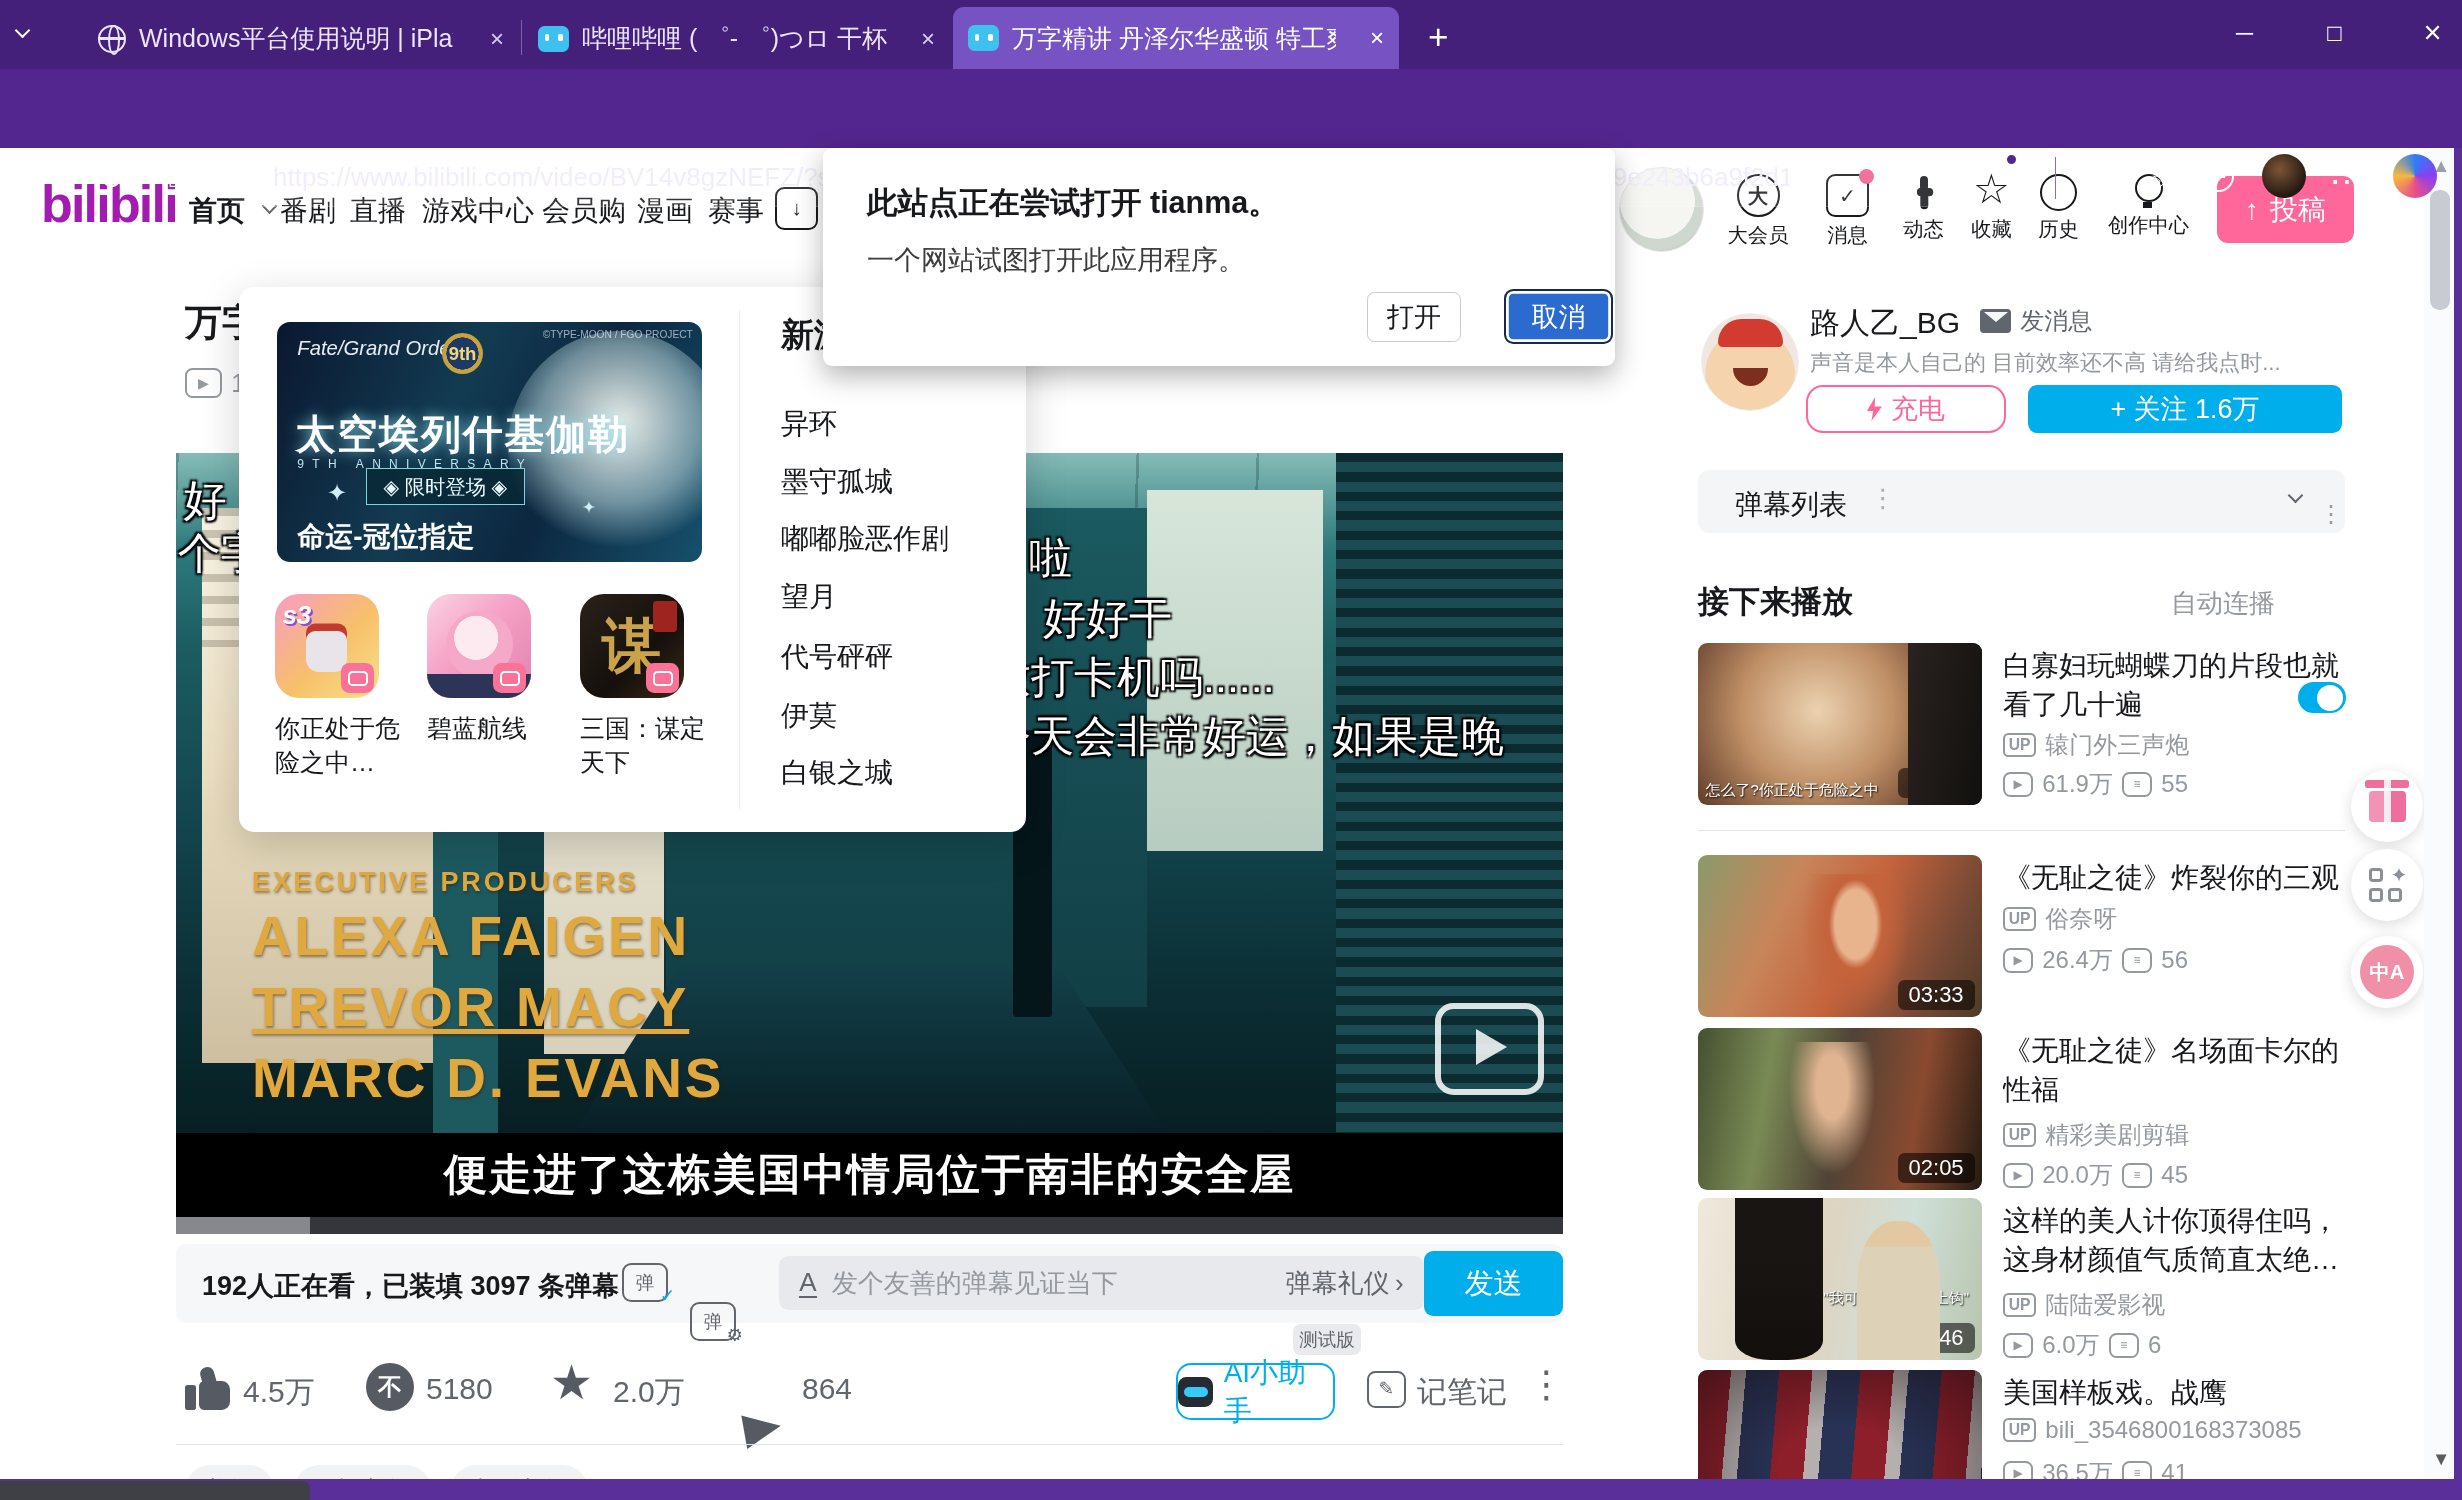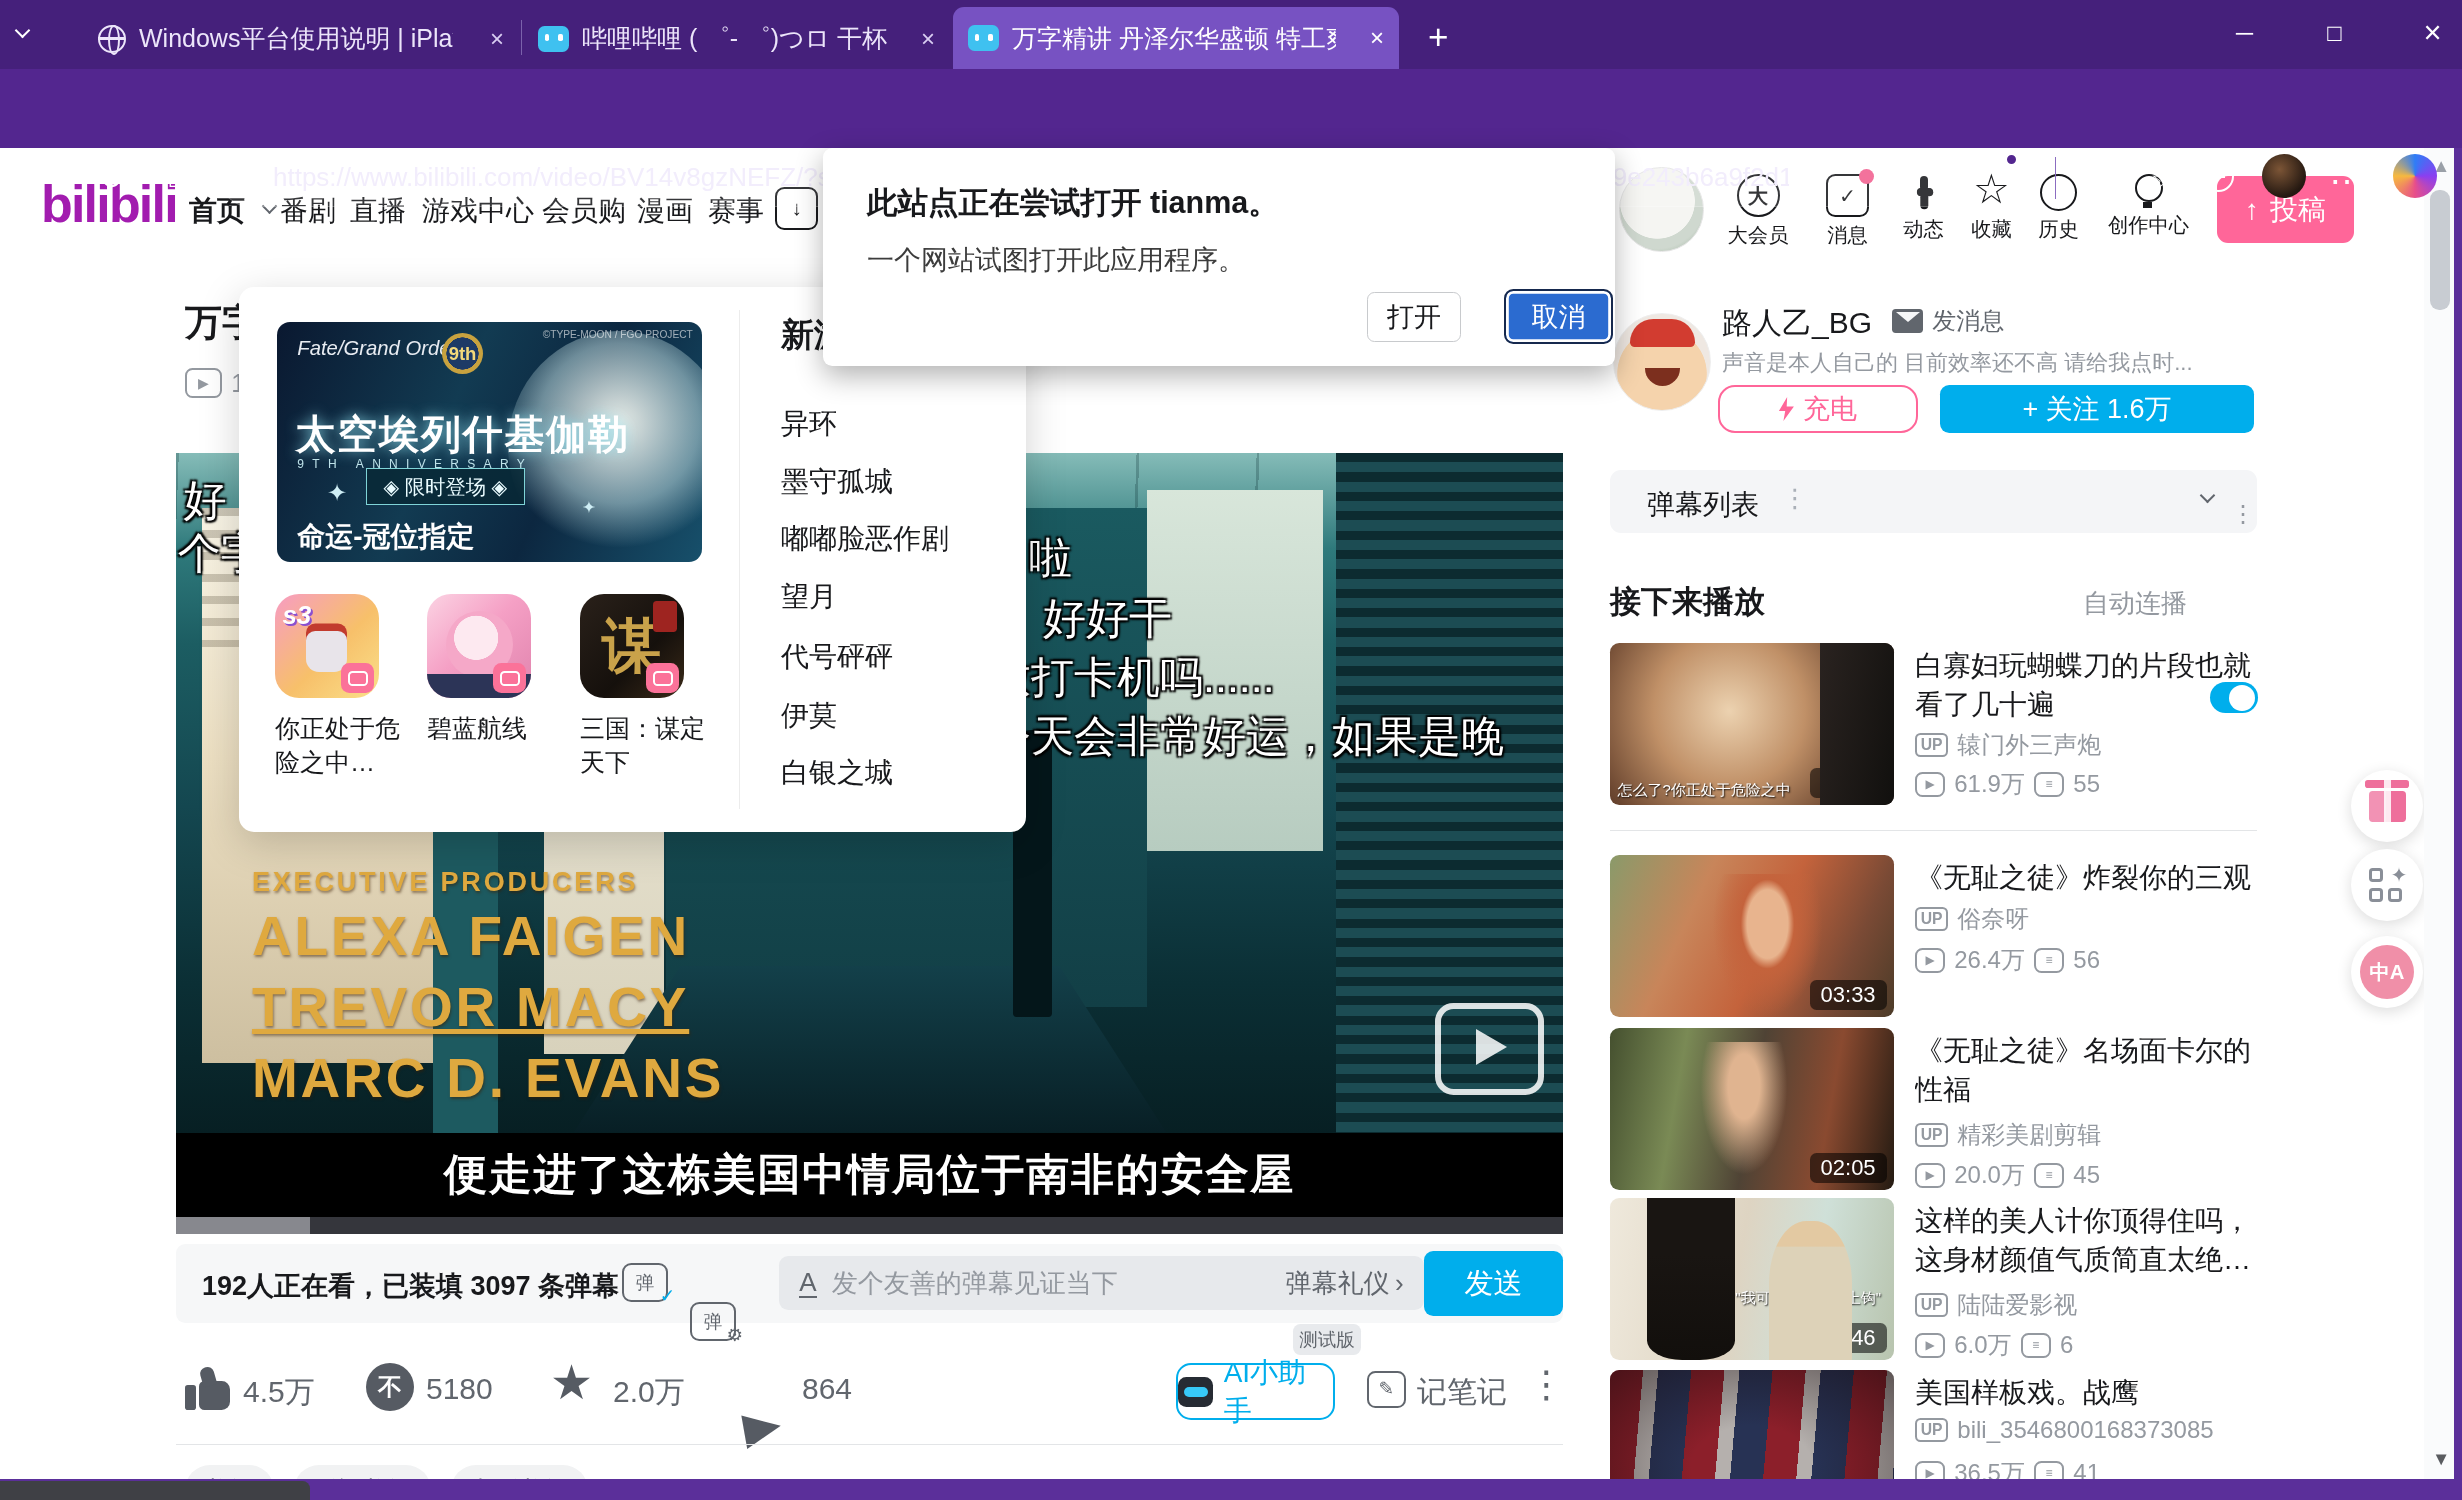--- a/index.html
+++ b/index.html
@@ -350,21 +350,21 @@
   <div class="abs acttext" style="left:1241px;top:20.3px;">记笔记</div>
   <div class="abs" style="left:1352px;top:11px;font-size:37px;color:#61666d;">⋮</div>
 </div>
 
 <div class="abs" style="left:176px;top:1444px;width:1387px;height:0.9px;background:#e3e5e7;z-index:5;"></div>
 
 <div class="abs tagpill" style="left:185px;top:1465px;width:89px;height:50px;z-index:5;">剪辑</div>
 <div class="abs tagpill" style="left:294px;top:1465px;width:137px;height:50px;z-index:5;">影视剪辑</div>
 <div class="abs tagpill" style="left:451px;top:1465px;width:137px;height:50px;z-index:5;">电影剪辑</div>
 
-<div class="abs" style="left:1610px;top:296px;width:657px;height:1193px;z-index:3;">
+<div class="abs" style="left:1698px;top:296px;width:657px;height:1193px;z-index:3;">
   <div class="abs upavatar" style="left:2.8px;top:16.6px;"></div>
   <div class="abs" style="left:112px;top:7.4px;font-size:30px;">路人乙_BG</div>
   <div class="abs row" style="left:282px;top:9.2px;gap:9.2px;">
     <span class="env"></span>
     <span style="font-size:24px;color:#61666d;">发消息</span>
   </div>
   <div class="abs nowrap" style="left:112px;top:52px;width:541px;font-size:22px;color:#9499a0;">声音是本人自己的 目前效率还不高 请给我点时...</div>
   <div class="abs chargebtn" style="left:108px;top:89px;width:200px;height:48px;">
     <span class="bolt"></span>
     <span>充电</span>

